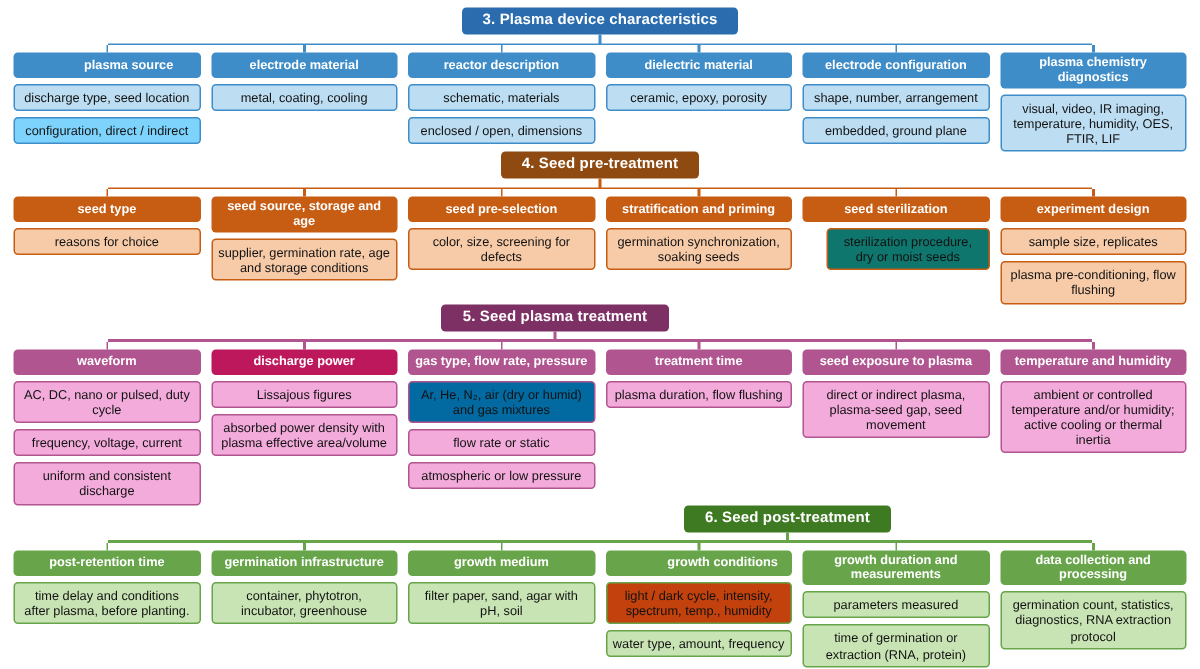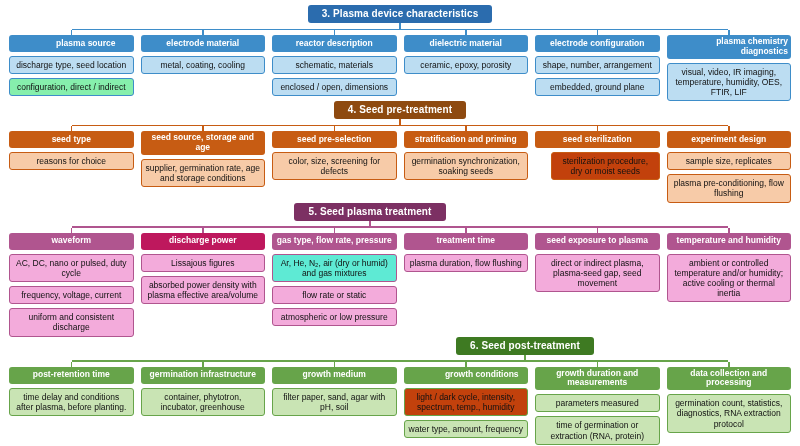--- a/index.html
+++ b/index.html
@@ -65,21 +65,21 @@
     <section class="tier tier-0" style="--line: #3E8DC9;">
       <div class="header-row">
         <div class="tier-header" style="background: rgb(43, 108, 174); color: rgb(255, 255, 255);">3. Plasma device characteristics</div>
       </div>
       <div class="connector"></div>
       <div class="columns">
         <div class="col">
           <div class="stub"></div>
           <div class="col-header" style="background: rgb(62, 141, 201); color: rgb(255, 255, 255); padding-left: 32px;">plasma source</div>
           <div class="col-item" style="background: rgb(188, 221, 242); border-color: rgb(62, 141, 201); color: rgb(17, 17, 17);">discharge type, seed location</div>
-          <div class="col-item" style="background: #86efac; border-color: rgb(62, 141, 201); color: rgb(17, 17, 17);">configuration, direct / indirect</div>
+          <div class="col-item" style="background: #7dd3fc; border-color: rgb(62, 141, 201); color: rgb(17, 17, 17);">configuration, direct / indirect</div>
         </div>
         <div class="col">
           <div class="stub"></div>
           <div class="col-header" style="background: rgb(62, 141, 201); color: rgb(255, 255, 255);">electrode material</div>
           <div class="col-item" style="background: rgb(188, 221, 242); border-color: rgb(62, 141, 201); color: rgb(17, 17, 17);">metal, coating, cooling</div>
         </div>
         <div class="col">
           <div class="stub"></div>
           <div class="col-header" style="background: rgb(62, 141, 201); color: rgb(255, 255, 255);">reactor description</div>
           <div class="col-item" style="background: rgb(188, 221, 242); border-color: rgb(62, 141, 201); color: rgb(17, 17, 17);">schematic, materials</div>
@@ -91,21 +91,21 @@
           <div class="col-item" style="background: rgb(188, 221, 242); border-color: rgb(62, 141, 201); color: rgb(17, 17, 17);">ceramic, epoxy, porosity</div>
         </div>
         <div class="col">
           <div class="stub"></div>
           <div class="col-header" style="background: rgb(62, 141, 201); color: rgb(255, 255, 255);">electrode configuration</div>
           <div class="col-item" style="background: rgb(188, 221, 242); border-color: rgb(62, 141, 201); color: rgb(17, 17, 17);">shape, number, arrangement</div>
           <div class="col-item" style="background: rgb(188, 221, 242); border-color: rgb(62, 141, 201); color: rgb(17, 17, 17);">embedded, ground plane</div>
         </div>
         <div class="col">
           <div class="stub"></div>
-          <div class="col-header" style="background: rgb(62, 141, 201); color: rgb(255, 255, 255); text-align: right;">plasma chemistry diagnostics</div>
+          <div class="col-header" style="background: rgb(62, 141, 201); color: rgb(255, 255, 255);">plasma chemistry diagnostics</div>
           <div class="col-item" style="background: rgb(188, 221, 242); border-color: rgb(62, 141, 201); color: rgb(17, 17, 17);">visual, video, IR imaging, temperature, humidity, OES, FTIR, LIF</div>
         </div>
       </div>
     </section>
     <section class="tier tier-1" style="--line: #C75C13;">
       <div class="header-row">
         <div class="tier-header" style="background: rgb(142, 74, 16); color: rgb(255, 255, 255);">4. Seed pre-treatment</div>
       </div>
       <div class="connector"></div>
       <div class="columns">
@@ -125,21 +125,21 @@
           <div class="col-item" style="background: rgb(247, 203, 168); border-color: rgb(199, 92, 19); color: rgb(17, 17, 17);">color, size, screening for defects</div>
         </div>
         <div class="col">
           <div class="stub"></div>
           <div class="col-header" style="background: rgb(199, 92, 19); color: rgb(255, 255, 255);">stratification and priming</div>
           <div class="col-item" style="background: rgb(247, 203, 168); border-color: rgb(199, 92, 19); color: rgb(17, 17, 17);">germination synchronization, soaking seeds</div>
         </div>
         <div class="col">
           <div class="stub"></div>
           <div class="col-header" style="background: rgb(199, 92, 19); color: rgb(255, 255, 255);">seed sterilization</div>
-          <div class="col-item" style="background: #c2410c; border-color: rgb(199, 92, 19); color: rgb(17, 17, 17); margin-left: 16px;">sterilization procedure, dry or moist seeds</div>
+          <div class="col-item" style="background: #0f766e; border-color: rgb(199, 92, 19); color: rgb(17, 17, 17); margin-left: 16px;">sterilization procedure, dry or moist seeds</div>
         </div>
         <div class="col">
           <div class="stub"></div>
           <div class="col-header" style="background: rgb(199, 92, 19); color: rgb(255, 255, 255);">experiment design</div>
           <div class="col-item" style="background: rgb(247, 203, 168); border-color: rgb(199, 92, 19); color: rgb(17, 17, 17);">sample size, replicates</div>
           <div class="col-item" style="background: rgb(247, 203, 168); border-color: rgb(199, 92, 19); color: rgb(17, 17, 17);">plasma pre-conditioning, flow flushing</div>
         </div>
       </div>
     </section>
     <section class="tier tier-2" style="--line: #B0558F;">
@@ -157,21 +157,21 @@
         </div>
         <div class="col">
           <div class="stub"></div>
           <div class="col-header" style="background: #be185d; color: rgb(255, 255, 255);">discharge power</div>
           <div class="col-item" style="background: rgb(243, 171, 219); border-color: rgb(176, 85, 143); color: rgb(17, 17, 17);">Lissajous figures</div>
           <div class="col-item" style="background: rgb(243, 171, 219); border-color: rgb(176, 85, 143); color: rgb(17, 17, 17);">absorbed power density with plasma effective area/volume</div>
         </div>
         <div class="col">
           <div class="stub"></div>
           <div class="col-header" style="background: rgb(176, 85, 143); color: rgb(255, 255, 255);">gas type, flow rate, pressure</div>
-          <div class="col-item" style="background: #5eead4; border-color: rgb(176, 85, 143); color: rgb(17, 17, 17);">Ar, He, N₂, air (dry or humid) and gas mixtures</div>
+          <div class="col-item" style="background: #0369a1; border-color: rgb(176, 85, 143); color: rgb(17, 17, 17);">Ar, He, N₂, air (dry or humid) and gas mixtures</div>
           <div class="col-item" style="background: rgb(243, 171, 219); border-color: rgb(176, 85, 143); color: rgb(17, 17, 17);">flow rate or static</div>
           <div class="col-item" style="background: rgb(243, 171, 219); border-color: rgb(176, 85, 143); color: rgb(17, 17, 17);">atmospheric or low pressure</div>
         </div>
         <div class="col">
           <div class="stub"></div>
           <div class="col-header" style="background: rgb(176, 85, 143); color: rgb(255, 255, 255);">treatment time</div>
           <div class="col-item" style="background: rgb(243, 171, 219); border-color: rgb(176, 85, 143); color: rgb(17, 17, 17);">plasma duration, flow flushing</div>
         </div>
         <div class="col">
           <div class="stub"></div>

